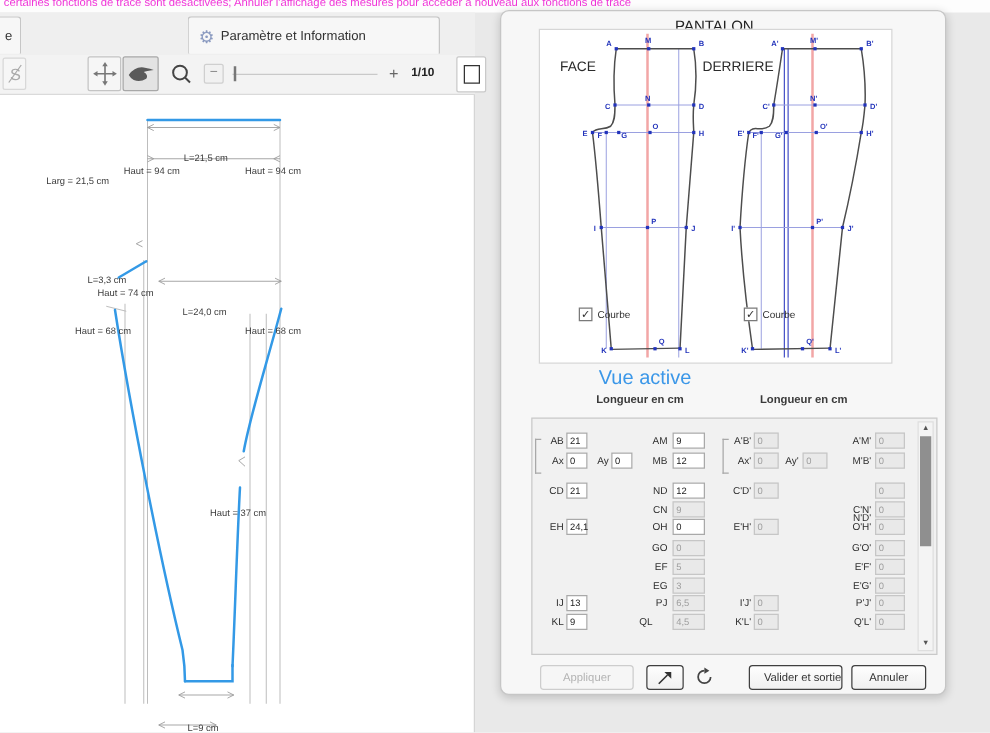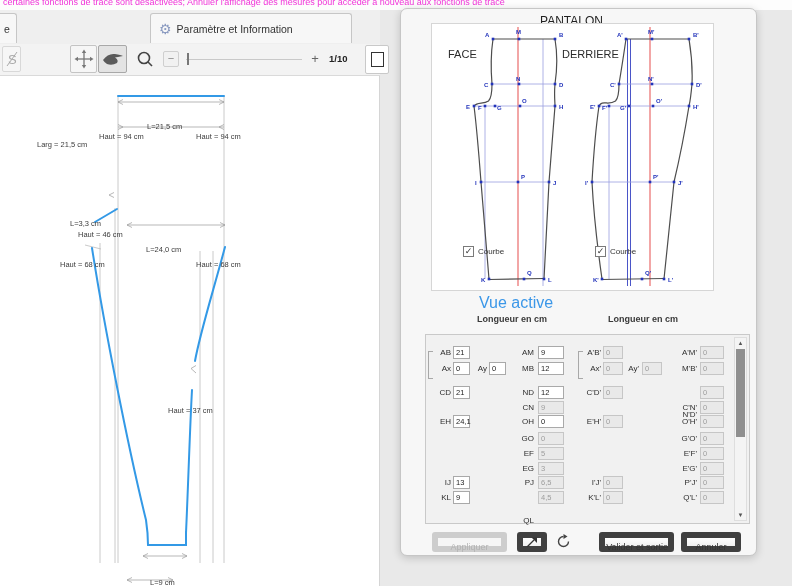--- a/index.html
+++ b/index.html
@@ -73,21 +73,21 @@
   .sb-arrow.down{bottom:0;}
   .sb-thumb{position:absolute;left:1px;top:11px;width:9px;height:88px;background:#8f8f8f;}
   .bracket{position:absolute;width:4px;height:26px;border-left:1px solid #a8a8a8;border-top:1px solid #a8a8a8;
            border-bottom:1px solid #a8a8a8;}
   .bracket.b1{left:27px;top:342px;}
   .bracket.b2{left:177px;top:342px;}
   .f-label{position:absolute;width:42px;text-align:right;font-size:8px;color:#2e2e2e;line-height:13px;white-space:nowrap;}
   .f-input{position:absolute;height:13px;box-sizing:border-box;border:1px solid #a9a9a9;background:#fff;
            font-size:7.5px;color:#222;line-height:11px;padding-left:2px;}
   .f-input.off{background:#e9e9e9;color:#9d9d9d;border-color:#c6c6c6;}
-  .btn{position:absolute;top:523px;height:20px;box-sizing:border-box;border:6px solid #404040;border-radius:3px;
+  .btn{position:absolute;top:523px;height:20px;box-sizing:border-box;border:1px solid #404040;border-radius:3px;
        background:linear-gradient(#fefefe,#f0f0f0);font-size:9px;color:#333;text-align:center;line-height:18px;}
   .btn.disabled{color:#b3b3b3;border-color:#cdcdcd;background:#f6f6f6;}
   .btn.apply{left:31px;width:75px;}
   .btn.wand{left:116px;width:30px;display:flex;align-items:center;justify-content:center;}
   .refresh{position:absolute;left:154px;top:524px;width:18px;height:18px;}
   .btn.validate{left:198px;width:75px;text-align:right;}
   .btn.cancel{left:280px;width:60px;}
 </style>
 </head>
 <body>
@@ -192,21 +192,21 @@
         <path d="M225,172 C213,217 200,258 195,286"></path>
         <path d="M192,315 C190,350 188,415 186,458"></path>
       </g>
     </svg>
     <div id="pattern-labels">
         <div class="pat-label" style="left: 37px; top: 37px;">Larg = 21,5 cm</div>
         <div class="pat-label" style="left: 147px; top: 19px;">L=21,5 cm</div>
         <div class="pat-label" style="left: 99px; top: 29px;">Haut = 94 cm</div>
         <div class="pat-label" style="left: 196px; top: 29px;">Haut = 94 cm</div>
         <div class="pat-label" style="left: 70px; top: 116px;">L=3,3 cm</div>
-        <div class="pat-label" style="left: 78px; top: 127px;">Haut = 46 cm</div>
+        <div class="pat-label" style="left: 78px; top: 127px;">Haut = 74 cm</div>
         <div class="pat-label" style="left: 146px; top: 142px;">L=24,0 cm</div>
         <div class="pat-label" style="left: 60px; top: 157px;">Haut = 68 cm</div>
         <div class="pat-label" style="left: 196px; top: 157px;">Haut = 68 cm</div>
         <div class="pat-label" style="left: 168px; top: 303px;">Haut = 37 cm</div>
         <div class="pat-label" style="left: 150px; top: 475px;">L=9 cm</div>
         <div class="pat-label" style="left: 128px; top: 490px;">L=9 cm</div>
       </div>
   </div>
 
   <div class="dialog">
@@ -373,21 +373,21 @@
         <div class="f-label" style="left: 91px; top: 406px;">OH</div>
         <div class="f-input" style="left: 137px; top: 406px; width: 26px;">0</div>
         <div class="f-label" style="left: 91px; top: 423px;">GO</div>
         <div class="f-input off" style="left: 137px; top: 423px; width: 26px;">0</div>
         <div class="f-label" style="left: 91px; top: 438px;">EF</div>
         <div class="f-input off" style="left: 137px; top: 438px; width: 26px;">5</div>
         <div class="f-label" style="left: 91px; top: 453px;">EG</div>
         <div class="f-input off" style="left: 137px; top: 453px; width: 26px;">3</div>
         <div class="f-label" style="left: 91px; top: 467px;">PJ</div>
         <div class="f-input off" style="left: 137px; top: 467px; width: 26px;">6,5</div>
-        <div class="f-label" style="left: 91px; top: 482px; margin-top: 23px;">QL</div>
+        <div class="f-label" style="left: 79px; top: 482px;">QL</div>
         <div class="f-input off" style="left: 137px; top: 482px; width: 26px;">4,5</div>
         <div class="f-label" style="left: 158px; top: 337px;">A'B'</div>
         <div class="f-input off" style="left: 202px; top: 337px; width: 20px;">0</div>
         <div class="f-label" style="left: 158px; top: 353px;">Ax'</div>
         <div class="f-input off" style="left: 202px; top: 353px; width: 20px;">0</div>
         <div class="f-label" style="left: 158px; top: 377px;">C'D'</div>
         <div class="f-input off" style="left: 202px; top: 377px; width: 20px;">0</div>
         <div class="f-label" style="left: 158px; top: 406px;">E'H'</div>
         <div class="f-input off" style="left: 202px; top: 406px; width: 20px;">0</div>
         <div class="f-label" style="left: 158px; top: 467px;">I'J'</div>

